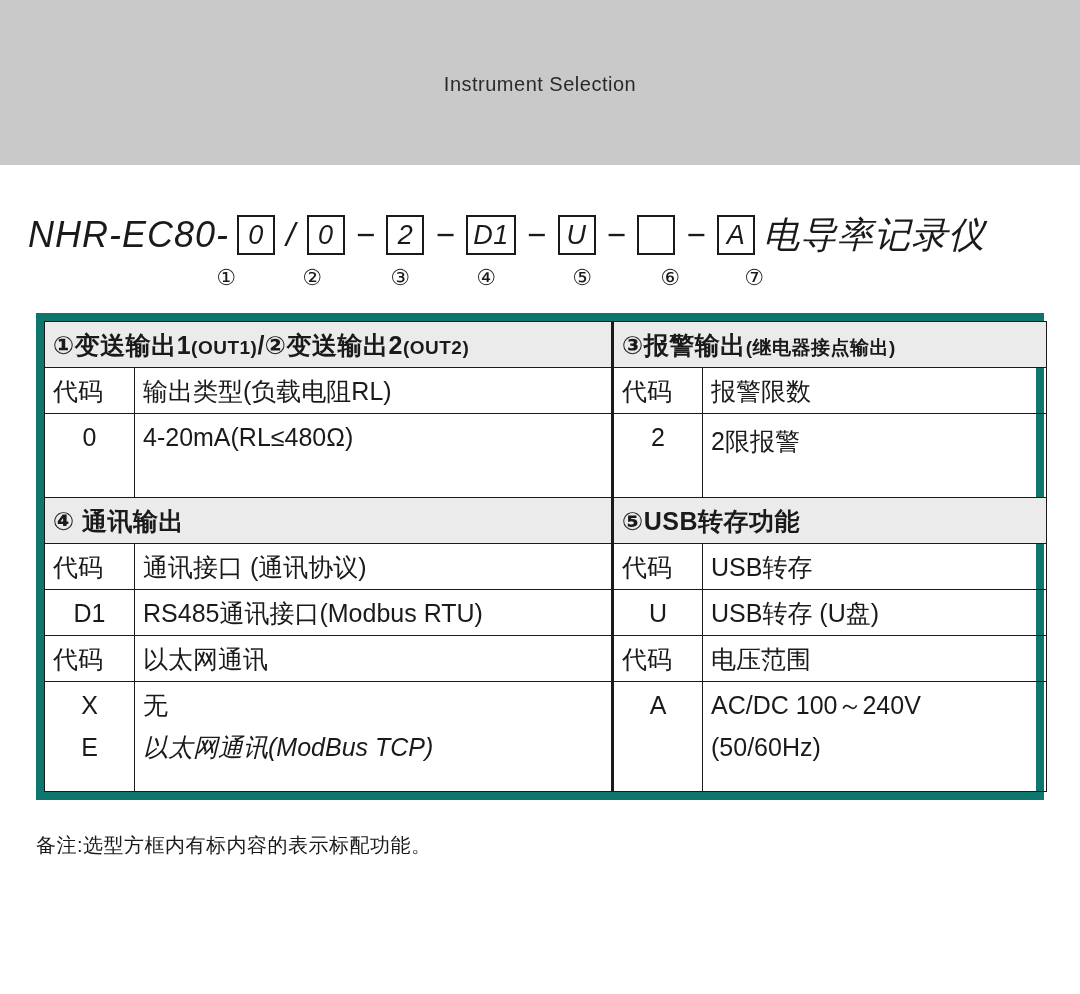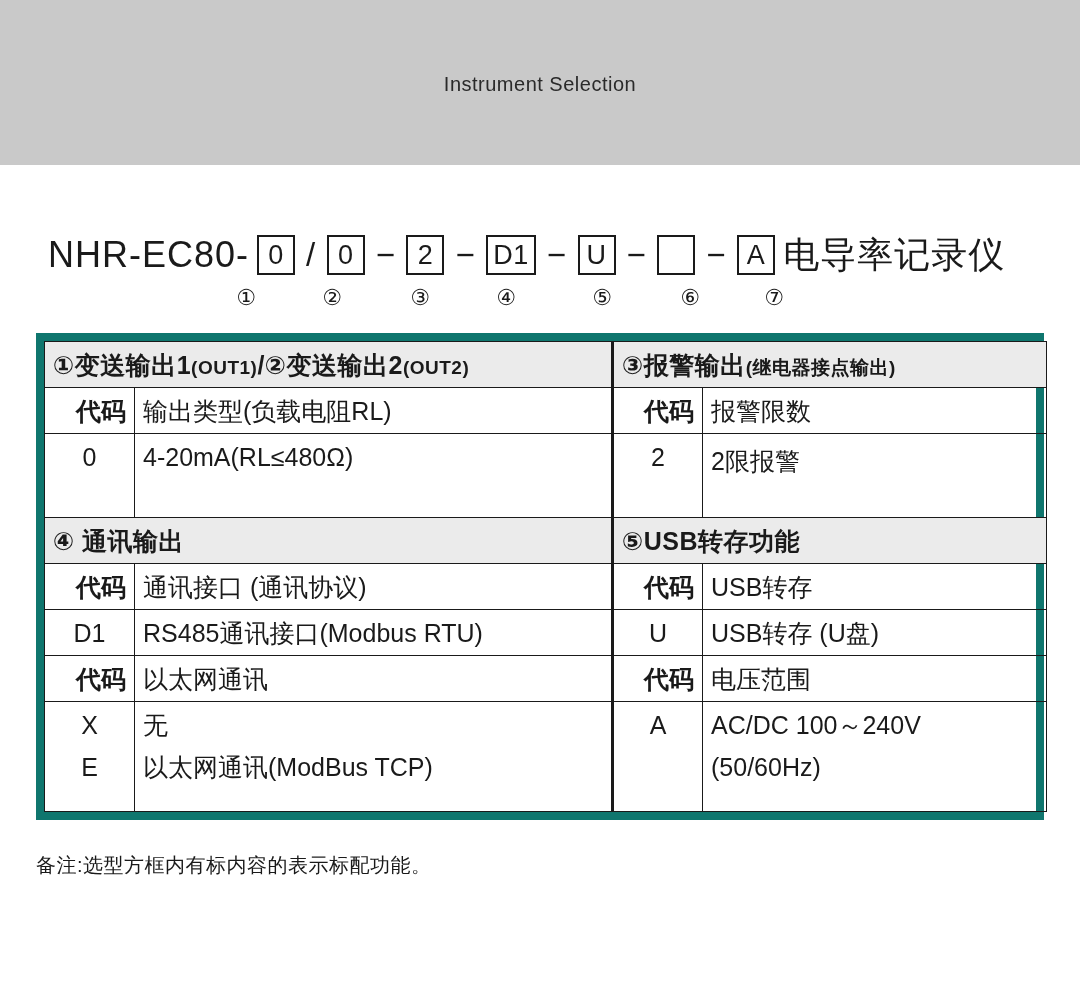--- a/index.html
+++ b/index.html
@@ -33,23 +33,24 @@
   .banner-sub {
     margin-top: 4px;
     font-size: 20px;
     color: #2a2a2a;
     letter-spacing: 0.5px;
   }
 
   
   .model-area {
     position: relative;
-    margin-top: 62px;
-    padding-left: 48px;
+    margin-top: 42px;
+    padding-left: 28px;
     height: 100px;
+    font-style: italic;
   }
   .model-line {
     display: flex;
     align-items: center;
     height: 56px;
     font-size: 36px;
     letter-spacing: 0.5px;
   }
   .model-prefix {
     font-size: 36px;
@@ -117,24 +118,23 @@
   }
   td.hdr .small {
     font-size: 19px;
     font-weight: bold;
   }
   td.code-cell {
     text-align: center;
     width: 90px;
   }
   td.code-col-head {
-    text-align: right;
+    text-align: left;
     width: 90px;
     padding-left: 6px;
-    font-weight: bold;
   }
   .thickline td { border-top: 3px solid #1a1a1a; }
   .thickcol { border-left: 3px solid #1a1a1a !important; }
   .tall { height: 84px; }
   .tall2 { height: 64px; }
   .nowrap { white-space: nowrap; }
 
   
   .note {
     margin: 32px 0 0 36px;
@@ -232,21 +232,21 @@
         <td>电压范围</td>
       </tr>
       <tr>
         <td class="code-cell" style="border-bottom:none;">X</td>
         <td style="border-bottom:none;">无</td>
         <td class="code-cell thickcol" style="border-bottom:none;">A</td>
         <td style="border-bottom:none;">AC/DC 100～240V</td>
       </tr>
       <tr class="tall2">
         <td class="code-cell" style="border-top:none;vertical-align:top;">E</td>
-        <td style="border-top:none;vertical-align:top;">以太网通讯(ModBus TCP)</td>
+        <td style="border-top:none;vertical-align:top;font-style:italic;">以太网通讯(ModBus TCP)</td>
         <td class="code-cell thickcol" style="border-top:none;"></td>
         <td style="border-top:none;vertical-align:top;">(50/60Hz)</td>
       </tr>
     </tbody>
   </table>
 </div>
 
 <div class="note">备注:选型方框内有标内容的表示标配功能。</div>
 
 </body></html>

